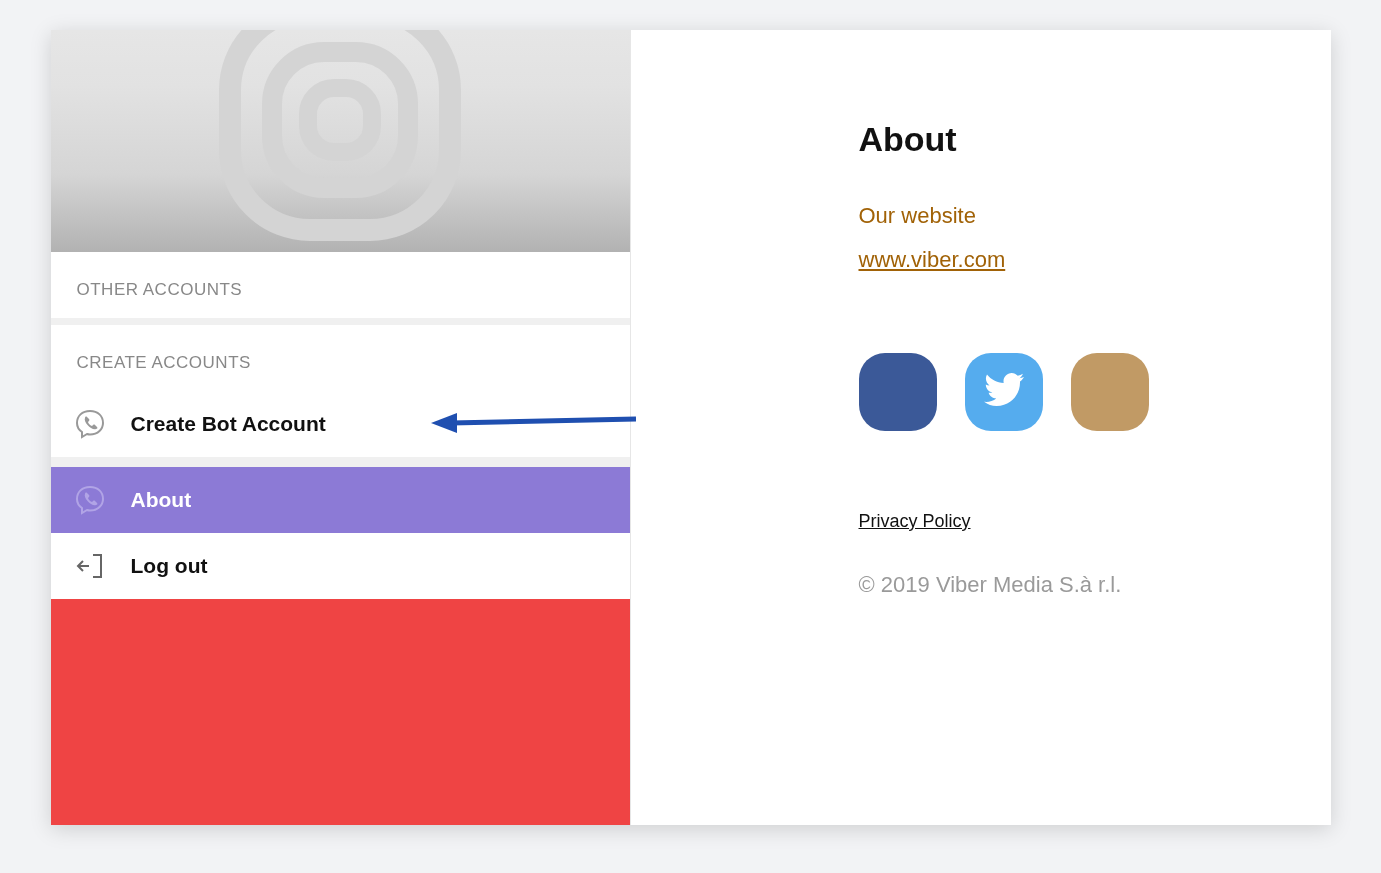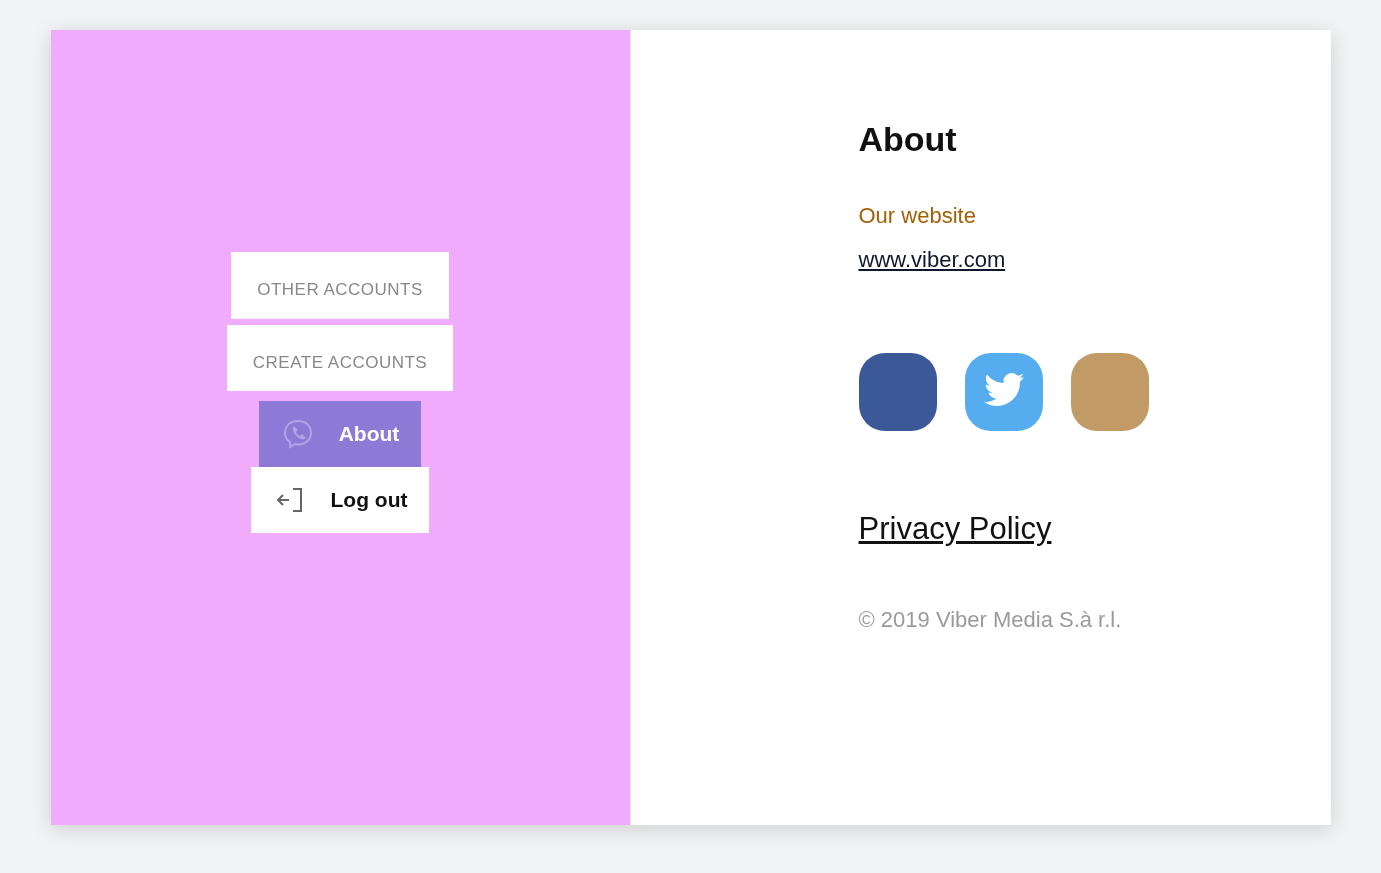--- a/index.html
+++ b/index.html
@@ -16,24 +16,23 @@
     display: flex;
     background: #fff;
     box-shadow: 0 4px 20px rgba(0,0,0,0.15);
     width: 1280px;
     height: 795px;
     overflow: hidden;
   }
   .sidebar {
     width: 580px;
     border-right: 1px solid #e6e6e6;
-    background: #f0abfc;
+    background: #ef4444;
     display: flex;
     flex-direction: column;
-    align-items: center;
   }
   .header-banner {
     height: 222px;
     background: linear-gradient(to bottom, #e6e6e6 0%, #e2e2e2 25%, #d5d5d5 65%, #b2b2b2 100%);
     position: relative;
     overflow: hidden;
     display: flex;
     align-items: center;
     justify-content: center;
   }
@@ -98,21 +97,21 @@
     color: #111;
     margin-bottom: 44px;
   }
   .content-sub {
     font-size: 22px;
     color: #a16207;
     margin-bottom: 18px;
   }
   .content-link {
     font-size: 22px;
-    color: #0f172a;
+    color: #a16207;
     text-decoration: underline;
     display: inline-block;
     margin-bottom: 80px;
     cursor: pointer;
   }
   .social-row {
     display: flex;
     gap: 28px;
     margin-bottom: 80px;
   }
@@ -122,25 +121,25 @@
     border-radius: 26px;
     display: flex;
     align-items: center;
     justify-content: center;
     cursor: pointer;
   }
   .social-fb { background: #3b5998; }
   .social-tw { background: #55acee; }
   .social-ig { background: #c19a65; }
   .privacy-link {
-    font-size: 31px;
+    font-size: 18px;
     color: #111;
     text-decoration: underline;
     display: inline-block;
-    margin-bottom: 60px;
+    margin-bottom: 40px;
     cursor: pointer;
   }
   .copyright {
     font-size: 22px;
     color: #9a9a9a;
   }
 </style>
 </head>
 <body>
 
@@ -167,20 +166,35 @@
     <div class="section-header">
       <span>OTHER ACCOUNTS</span>
     </div>
 
     <div class="divider"></div>
 
     <div class="section-header" style="border-bottom:none;">
       <span>CREATE ACCOUNTS</span>
     </div>
 
+    <div class="menu-item" style="position:relative;">
+      <span class="icon-wrap">
+        <svg width="32" height="32" viewBox="0 0 32 32">
+          <path fill="none" stroke="#999" stroke-width="2" d="M16 3 C8 3 3 8 3 15 C3 19 5 22 8 24 L8 29 L13 26 C14 26.3 15 26.5 16 26.5 C24 26.5 29 21 29 15 C29 8 24 3 16 3 Z"></path>
+          <path fill="#999" d="M11 10 C11 9 12 8 13 9 L15 11 C16 12 15 13 14 14 C14 14 15 17 18 18 C19 17 20 16 21 17 L23 19 C24 20 23 21 22 21 C18 23 9 14 11 10 Z"></path>
+        </svg>
+      </span>
+      <span class="label">Create Bot Account</span>
+      <span class="arrow-annotation">
+        <svg width="210" height="30" viewBox="0 0 210 30">
+          <line x1="205" y1="12" x2="20" y2="16" stroke="#1f4fb0" stroke-width="5"></line>
+          <polygon points="0,16 26,6 26,26" fill="#1f4fb0"></polygon>
+        </svg>
+      </span>
+    </div>
 
     <div class="divider" style="height:10px;"></div>
 
 
     <div class="menu-item active">
       <span class="icon-wrap">
         <svg width="32" height="32" viewBox="0 0 32 32">
           <path fill="none" stroke="#b1a4e6" stroke-width="2" d="M16 3 C8 3 3 8 3 15 C3 19 5 22 8 24 L8 29 L13 26 C14 26.3 15 26.5 16 26.5 C24 26.5 29 21 29 15 C29 8 24 3 16 3 Z"></path>
           <path fill="#b1a4e6" d="M11 10 C11 9 12 8 13 9 L15 11 C16 12 15 13 14 14 C14 14 15 17 18 18 C19 17 20 16 21 17 L23 19 C24 20 23 21 22 21 C18 23 9 14 11 10 Z"></path>
         </svg>

